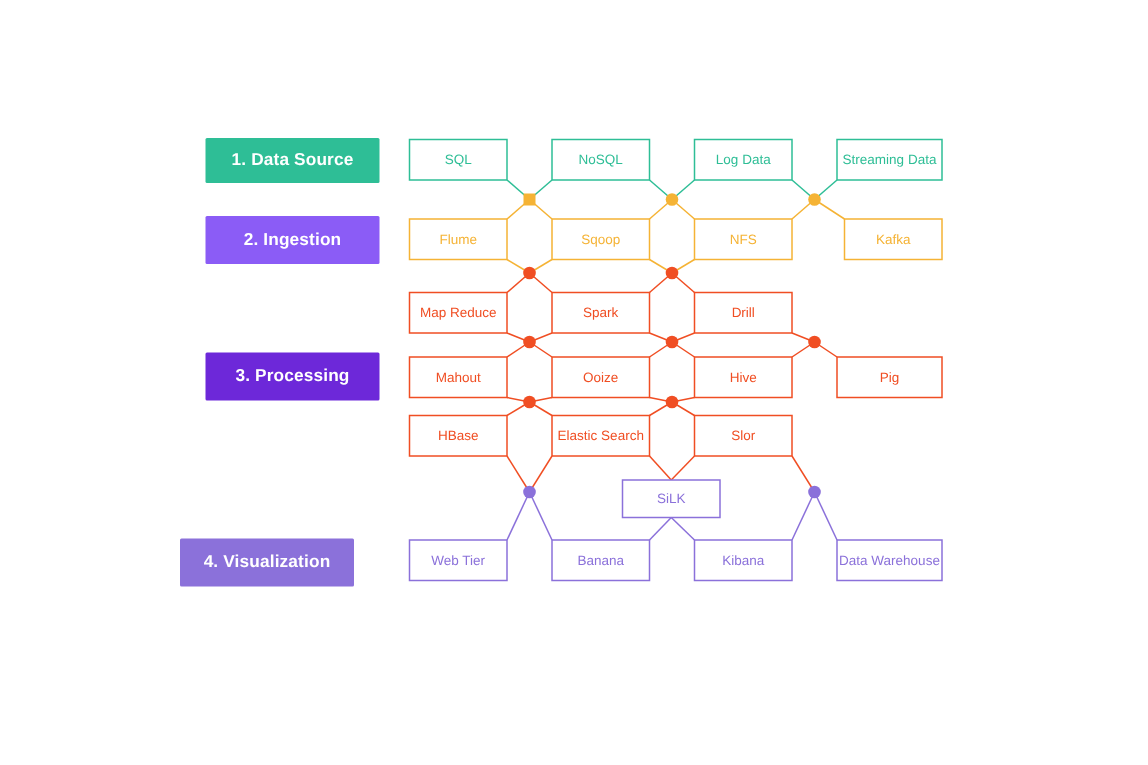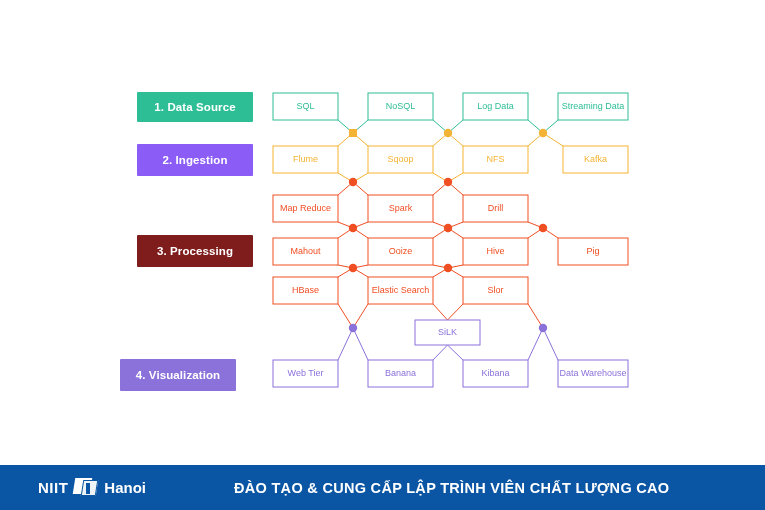--- a/index.html
+++ b/index.html
@@ -222,30 +222,18 @@
         <circle cx="353" cy="268" r="4.2" fill="#f04e23"></circle>
         <circle cx="448" cy="268" r="4.2" fill="#f04e23"></circle>
         <circle cx="353" cy="328" r="4.2" fill="#8b71da"></circle>
         <circle cx="543" cy="328" r="4.2" fill="#8b71da"></circle>
       </g>
   </svg>
 
   <div id="stage-labels">
       <div class="stage-label" style="left: 137px; top: 92px; width: 116px; height: 30px; background: rgb(46, 190, 150);">1. Data Source</div>
       <div class="stage-label" style="left: 137px; top: 144px; width: 116px; height: 32px; background: #8b5cf6;">2. Ingestion</div>
-      <div class="stage-label" style="left: 137px; top: 235px; width: 116px; height: 32px; background: #7f1d1d;">3. Processing</div>
+      <div class="stage-label" style="left: 137px; top: 235px; width: 116px; height: 32px; background: #6d28d9;">3. Processing</div>
       <div class="stage-label" style="left: 120px; top: 359px; width: 116px; height: 32px; background: rgb(139, 113, 218);">4. Visualization</div>
     </div>
 
-  <div id="footer">
-    <div id="logo-wrap">
-      <span id="logo-niit">NIIT</span>
-      <span id="logo-mark">
-        <span class="sq1"></span>
-          <span class="sq2"></span>
-          <span class="bar"></span>
-      </span>
-      <span id="logo-hanoi">Hanoi</span>
-    </div>
-    <div id="footer-tagline">ĐÀO TẠO &amp; CUNG CẤP LẬP TRÌNH VIÊN CHẤT LƯỢNG CAO</div>
-  </div>
 
 </div>
 
 </body></html>

